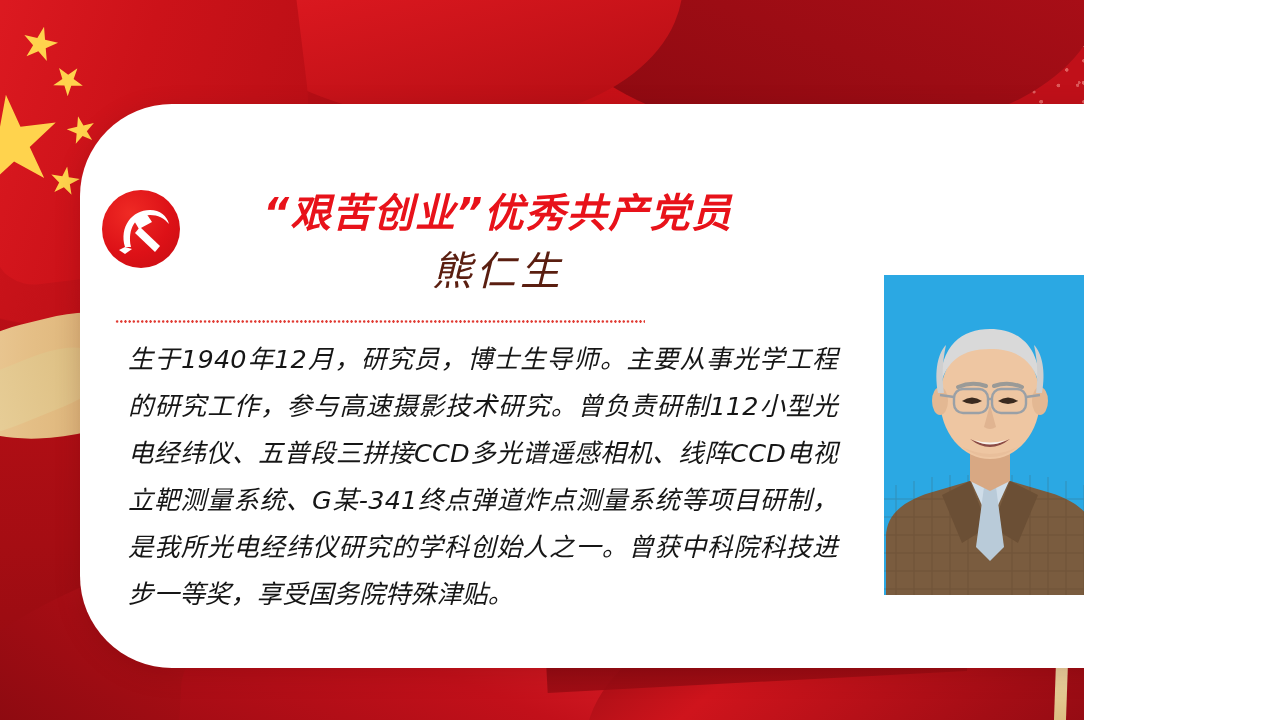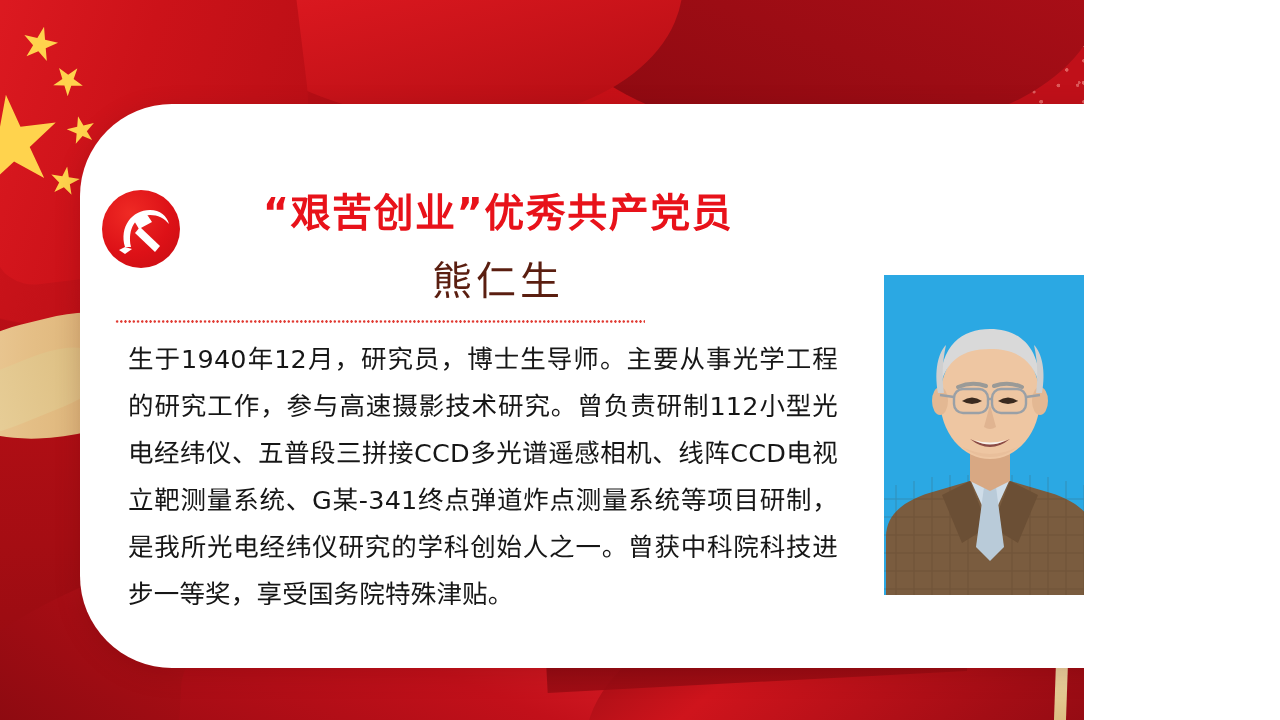--- a/index.html
+++ b/index.html
@@ -11,20 +11,21 @@
   body {
     font-family: "Liberation Sans", "DejaVu Sans", sans-serif;
   }
 
   .slide {
     position: relative;
     width: 1084px;
     height: 720px;
     overflow: hidden;
     background: #c4b5fd;
+    font-style: italic;
   }
 
   
   .bg-base {
     position: absolute;
     inset: 0;
     background:
       linear-gradient(178deg, #cf1118 0%, #bb0f16 38%, #a50d13 72%, #8e0a10 100%);
   }
 
@@ -240,21 +241,21 @@
     line-height: 1.15;
     white-space: nowrap;
   }
   .title-name {
     font-family: "DejaVu Serif", "Liberation Serif", serif;
     font-size: 40px;
     font-weight: normal;
     color: #5a1e10;
     letter-spacing: 4px;
     line-height: 1.35;
-    margin-top: 18px;
+    margin-top: 8px;
   }
 
   
   .divider {
     position: absolute;
     left: 35px;
     top: 216px;
     width: 530px;
     height: 3px;
     background-image: radial-gradient(circle, #e03a32 0 1.1px, transparent 1.4px);

